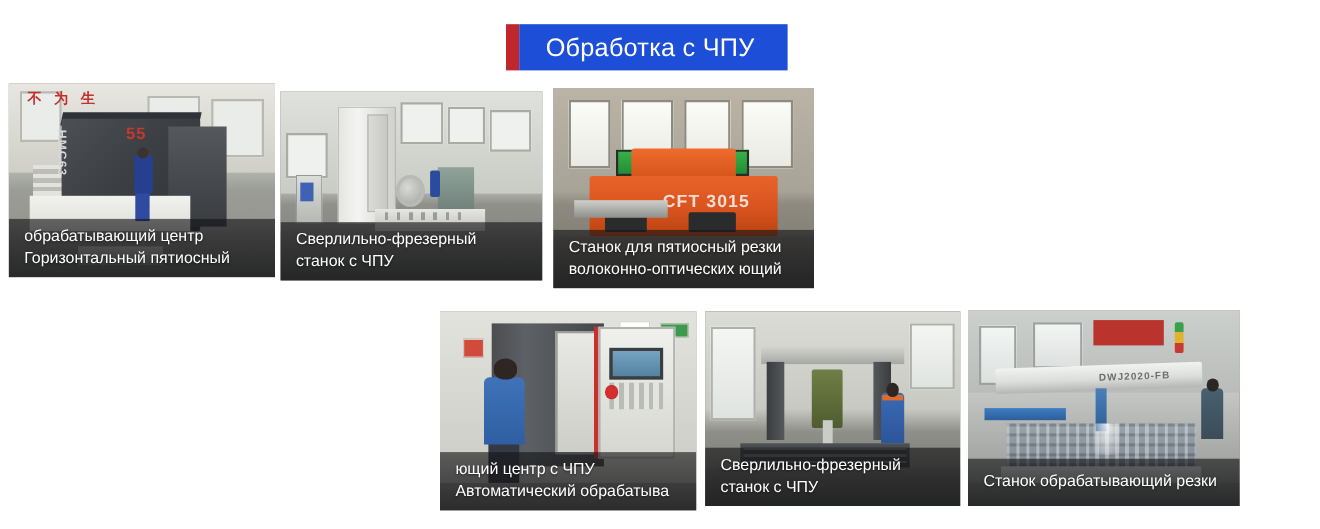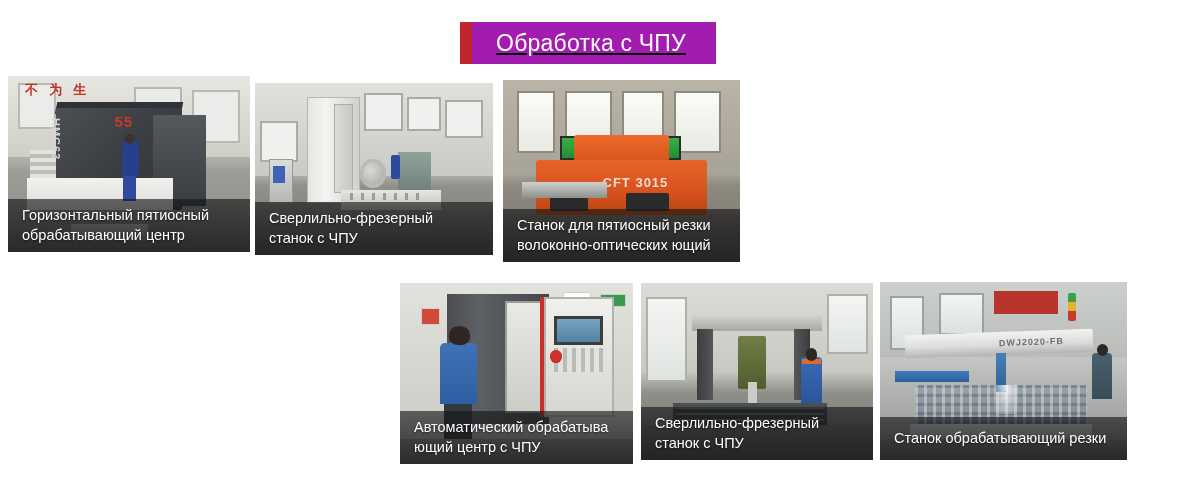--- a/index.html
+++ b/index.html
@@ -25,26 +25,25 @@
     display: flex;
     align-items: stretch;
   }
   .title-accent {
     width: 12px;
     background: #c0272d;
     flex: 0 0 auto;
   }
   .title-body {
     flex: 1 1 auto;
-    background: #a21caf;
+    background: #1d4ed8;
     display: flex;
     align-items: center;
     justify-content: center;
     padding: 0 14px 0 8px;
-    text-decoration: underline;
   }
   .title-text {
     color: #ffffff;
     font-size: 23px;
     line-height: 1;
     letter-spacing: 0.2px;
     white-space: nowrap;
   }
 
   
@@ -234,21 +233,21 @@
   .c3-greenscreen {
     position: absolute; top: 31%; height: 13%;
     background: linear-gradient(to bottom, #3ab24a, #1f8c33);
     box-shadow: inset 0 0 0 2px #2a2c2a;
   }
   .c3-darkpanel {
     position: absolute; background: #2a2b2c; border-radius: 2px;
   }
   .c3-label {
     position: absolute; left: 42%; top: 52%;
-    color: #f4ddd2; font-size: 13px; font-weight: bold; letter-spacing: 1px;
+    color: #f4ddd2; font-size: 16px; font-weight: bold; letter-spacing: 1px;
   }
   .c3-bedtrack {
     position: absolute; left: 8%; top: 56%; width: 36%; height: 9%;
     background: linear-gradient(to bottom, #cfd0cc, #8e908b);
   }
   .c3-floor {
     position: absolute; left: 0; bottom: 0; width: 100%; height: 26%;
     background: linear-gradient(to bottom, #7a7770, #6a6862);
   }
 
@@ -474,22 +473,22 @@
       <div class="c1-rightbox"></div>
       <div class="c1-base"></div>
       <div class="c1-worker-legs"></div>
       <div class="c1-worker-body"></div>
       <div class="c1-worker-head"></div>
       <div class="c1-floor"></div>
       <div class="c1-pallet"></div>
     </div>
   </div>
   <div class="card-caption">
+    <span class="cap-line">обрабатывающий центр</span>
     <span class="cap-line">Горизонтальный пятиосный</span>
-    <span class="cap-line">обрабатывающий центр</span>
   </div>
 </div>
 
 <div class="card" style="left:255px; top:83px; width:238px; height:172px;">
   <div class="card-photo">
     <div class="scene">
       <div class="c2-bg"></div>
       <div class="c2-winwall"></div>
       <div class="c2-win" style="left:2%; top:22%; width:16%; height:24%;"></div>
       <div class="c2-win" style="left:46%; top:6%; width:16%; height:22%;"></div>
@@ -555,22 +554,22 @@
       <div class="c4-screen"></div>
       <div class="c4-keys"></div>
       <div class="c4-estop"></div>
       <div class="c4-worker-legs"></div>
       <div class="c4-worker-body"></div>
       <div class="c4-worker-head"></div>
       <div class="c4-floor"></div>
     </div>
   </div>
   <div class="card-caption">
+    <span class="cap-line">ющий центр с ЧПУ</span>
     <span class="cap-line">Автоматический обрабатыва</span>
-    <span class="cap-line">ющий центр с ЧПУ</span>
   </div>
 </div>
 
 <div class="card" style="left:641px; top:283px; width:232px; height:177px;">
   <div class="card-photo">
     <div class="scene">
       <div class="c5-bg"></div>
       <div class="c5-win" style="left:2%; top:8%; width:18%; height:48%;"></div>
       <div class="c5-win" style="left:80%; top:6%; width:18%; height:34%;"></div>
       <div class="c5-gantry-top"></div>

